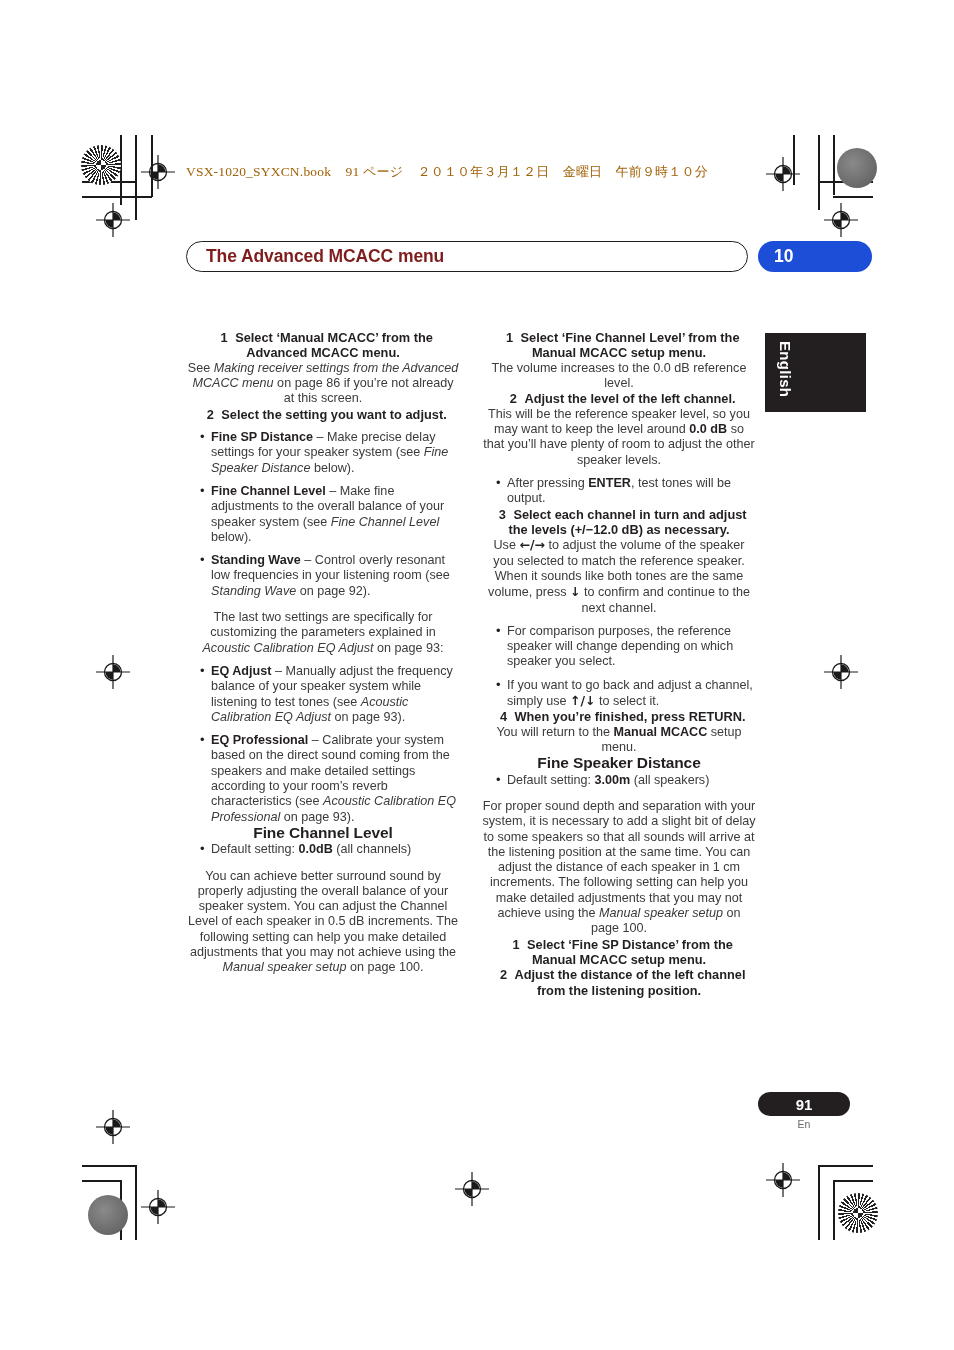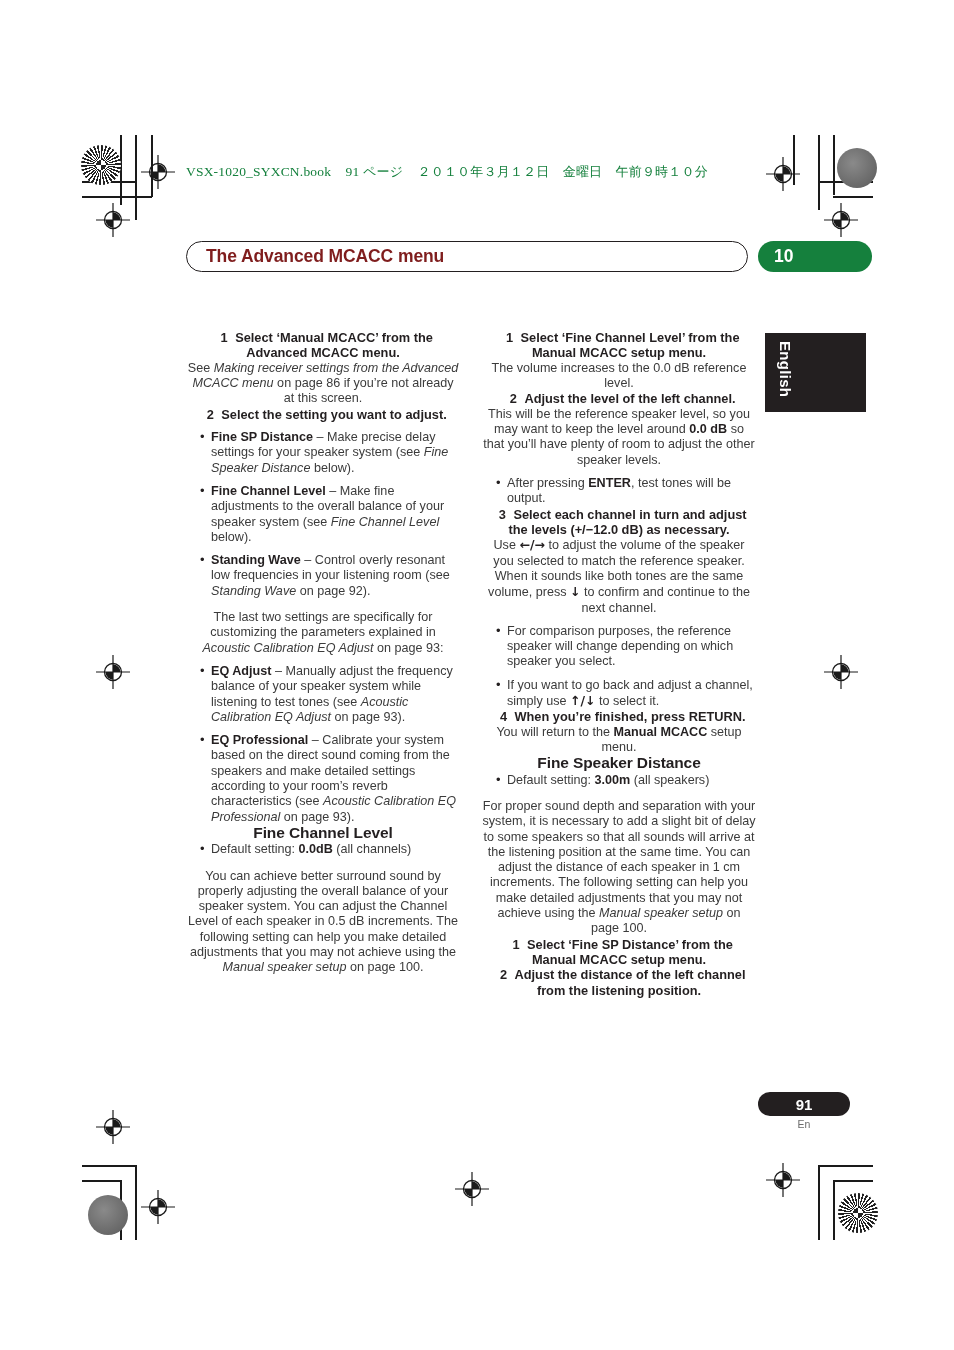--- a/index.html
+++ b/index.html
@@ -44,21 +44,21 @@
   }
 
   
   .book-line {
     position: absolute;
     left: 186px;
     top: 163px;
     font-family: "Liberation Serif", serif;
     font-size: 13.5px;
     letter-spacing: 0.2px;
-    color: #15803d;
+    color: #a16207;
     white-space: nowrap;
   }
   .book-line .jp { font-family: "DejaVu Sans", sans-serif; font-size: 13px; }
 
   
   .chapter-bar {
     position: absolute;
     left: 186px;
     top: 241px;
     width: 562px;
@@ -75,21 +75,21 @@
     letter-spacing: -0.1px;
     padding-left: 19px;
     color: #7f1d1d;
   }
   .chapter-num {
     position: absolute;
     left: 758px;
     top: 241px;
     width: 114px;
     height: 31px;
-    background: #15803d;
+    background: #1d4ed8;
     border-radius: 16px;
     color: #ffffff;
     font-size: 17.5px;
     font-weight: bold;
     display: flex;
     align-items: center;
     padding-left: 16px;
     box-sizing: border-box;
   }
 

